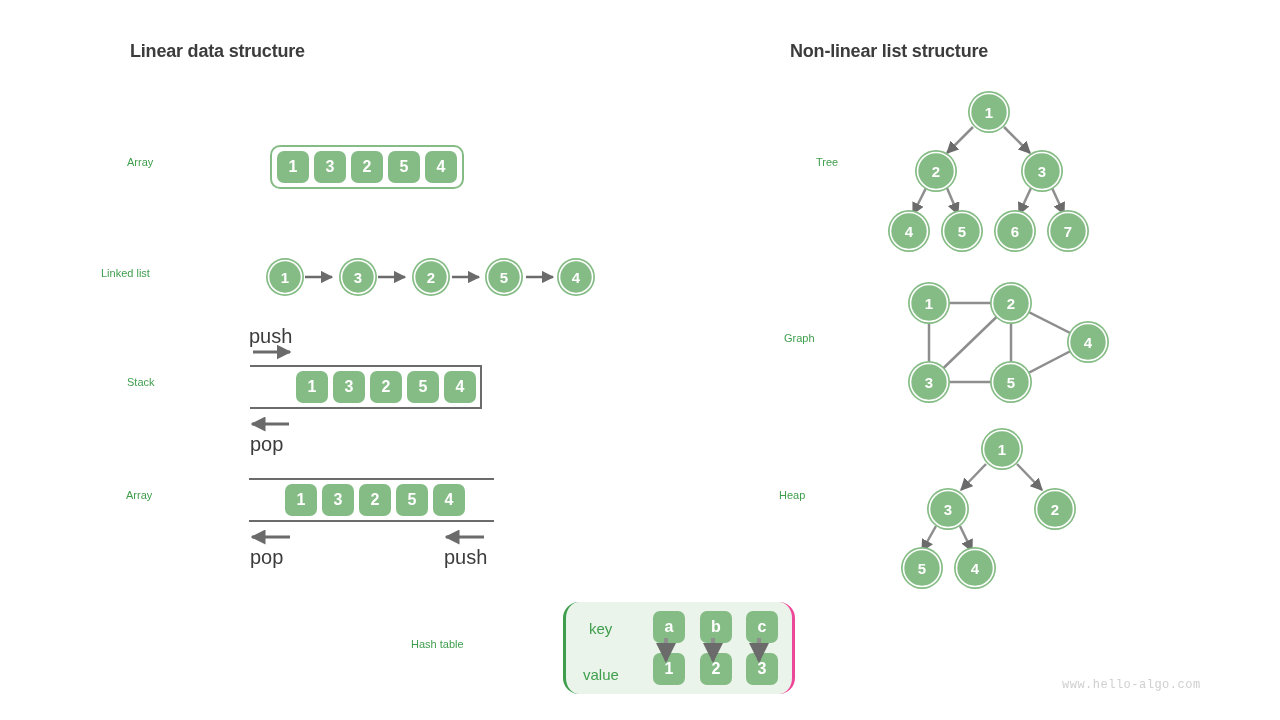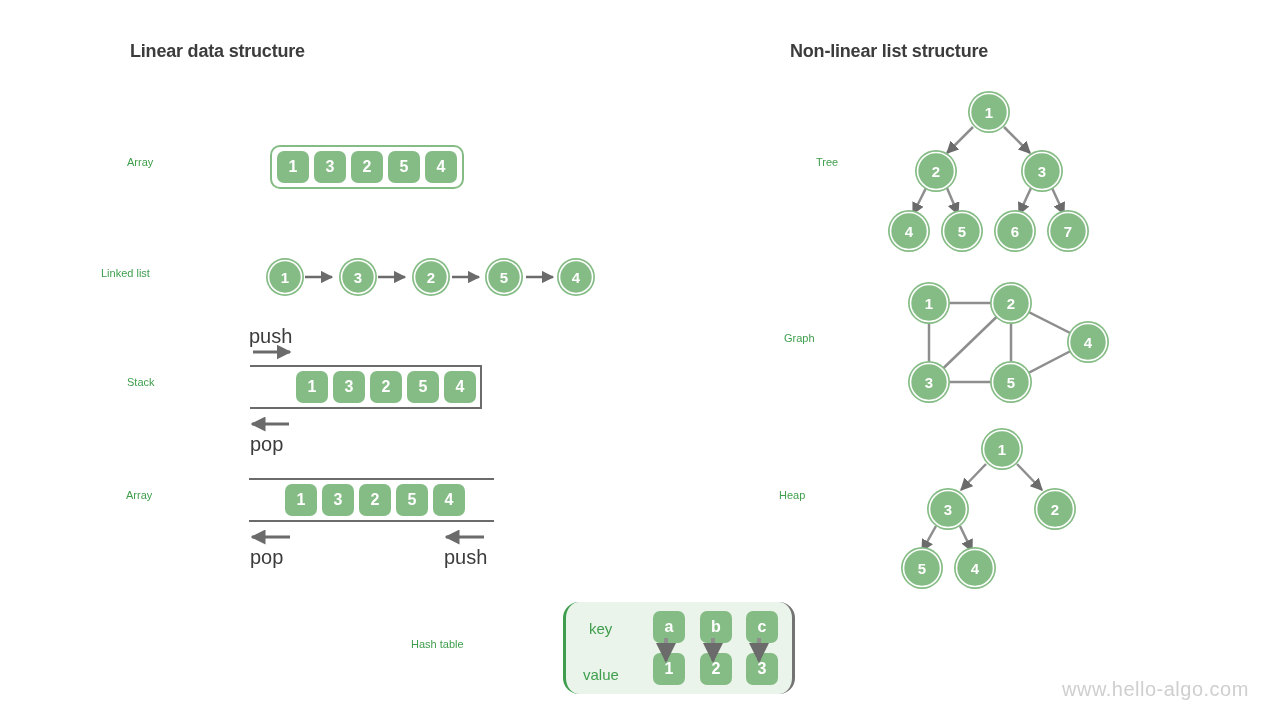--- a/index.html
+++ b/index.html
@@ -97,21 +97,21 @@
     color: #3c3c3c;
     white-space: nowrap;
   }
 
   
   .hash-panel {
     width: 232px;
     height: 92px;
     background: #eaf4ea;
     border-left: 3px solid #3f9e4d;
-    border-right: 3px solid #737373;
+    border-right: 3px solid #ec4899;
     border-radius: 16px;
     box-sizing: border-box;
     position: relative;
   }
   .hash-rowlabel {
     position: absolute;
     font-size: 15px;
     color: #3f9e4d;
     font-weight: normal;
     white-space: nowrap;
@@ -122,22 +122,22 @@
     position: absolute;
     left: 0;
     top: 0;
     width: 1280px;
     height: 720px;
     pointer-events: none;
   }
 
   
   .watermark {
-    font-family: Liberation Sans, sans-serif;
-    font-size: 20px;
+    font-family: Liberation Mono, monospace;
+    font-size: 12px;
     color: #cfcfcf;
     letter-spacing: 0.5px;
     white-space: nowrap;
   }
 </style>
 </head>
 <body>
 
 <div class="abs section-title" style="left:130px; top:41px;">Linear data structure</div>
 <div class="abs section-title" style="left:790px; top:41px;">Non-linear list structure</div>

